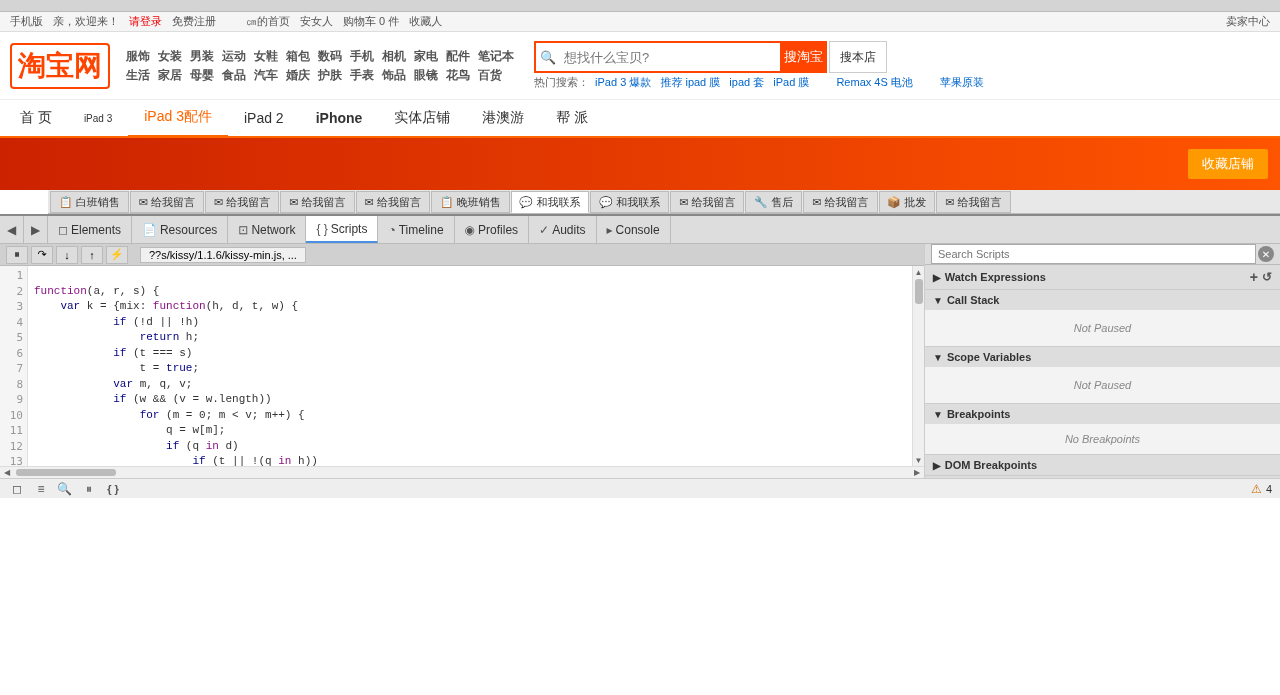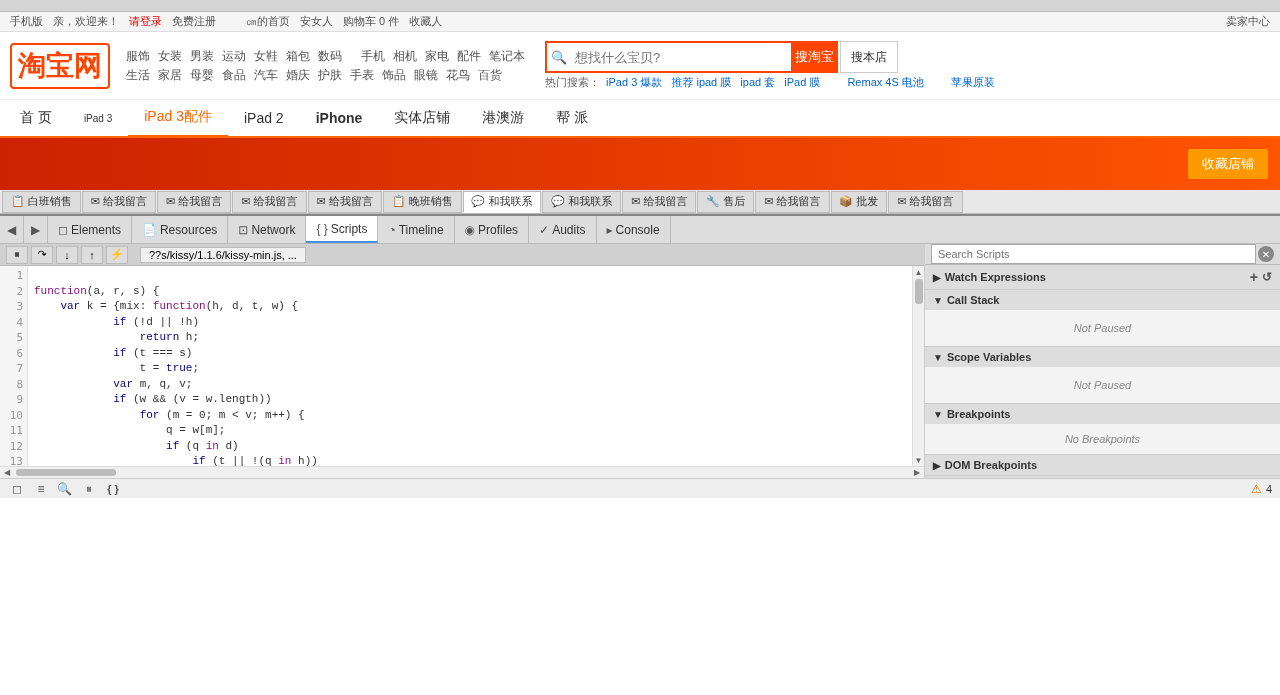--- a/index.html
+++ b/index.html
@@ -19,30 +19,30 @@
   <span style="cursor:pointer; color:#555;">安女人</span>
   <span style="cursor:pointer; color:#555;">购物车 0 件</span>
   <span style="cursor:pointer; color:#555;">收藏人</span>
   <span style="cursor:pointer; color:#555; margin-left:auto;">卖家中心</span>
 </div>
 
 <div style="background:#fff; height:68px; display:flex; align-items:center; padding:0 10px; border-bottom:1px solid #eee;">
   <div style="font-size:28px; font-weight:bold; color:#ff4400; border:2px solid #ff4400; padding:2px 6px; border-radius:4px; margin-right:16px; cursor:pointer;">
     <span>淘宝网</span>
   </div>
-  <div style="display:flex; flex-direction:column; gap:2px; margin-right:10px;">
+  <div style="display:flex; flex-direction:column; gap:2px; margin-right:10px;font-weight:bold;">
     <div style="display:flex; gap:8px; font-size:12px; color:#555;">
       <span style="cursor:pointer;">服饰</span>
       <span style="cursor:pointer;">女装</span>
       <span style="cursor:pointer;">男装</span>
       <span style="cursor:pointer;">运动</span>
       <span style="cursor:pointer;">女鞋</span>
       <span style="cursor:pointer;">箱包</span>
       <span style="cursor:pointer;">数码</span>
-      <span style="cursor:pointer;margin-left:11px;">手机</span>
+      <span style="cursor:pointer;">手机</span>
       <span style="cursor:pointer;">相机</span>
       <span style="cursor:pointer;">家电</span>
       <span style="cursor:pointer;">配件</span>
       <span style="cursor:pointer;">笔记本</span>
     </div>
     <div style="display:flex; gap:8px; font-size:12px; color:#555;">
       <span style="cursor:pointer;">生活</span>
       <span style="cursor:pointer;">家居</span>
       <span style="cursor:pointer;">母婴</span>
       <span style="cursor:pointer;">食品</span>
@@ -83,21 +83,21 @@
   <div style="padding:0 16px; height:38px; display:flex; align-items:center; font-size:14px; color:#333; cursor:pointer; font-weight:bold;">iPhone</div>
   <div style="padding:0 16px; height:38px; display:flex; align-items:center; font-size:14px; color:#333; cursor:pointer;">实体店铺</div>
   <div style="padding:0 16px; height:38px; display:flex; align-items:center; font-size:14px; color:#333; cursor:pointer;">港澳游</div>
   <div style="padding:0 16px; height:52px; display:flex; align-items:center; font-size:14px; color:#333; cursor:pointer;">帮 派</div>
 </div>
 
 <div style="background:linear-gradient(to right, #cc2200, #ff5500); height:52px; display:flex; align-items:center; padding:0 16px; position:relative;">
   <button style="position:absolute; right:12px; background:#ff9900; color:#fff; border:none; padding:6px 14px; font-size:13px; cursor:pointer; border-radius:2px;">收藏店铺</button>
 </div>
 
-<div style="background:#e8e8e8; height:24px; display:flex; align-items:center; border-bottom:1px solid #bbb; padding:0 2px; overflow:hidden;">
+<div style="background:#e8e8e8; height:24px; display:flex; align-items:flex-end; border-bottom:1px solid #bbb; padding:0 2px; overflow:hidden;margin-left:48px;">
   <div style="padding:0 8px; height:22px; display:flex; align-items:center; font-size:11px; color:#333; background:#ddd; border:1px solid #bbb; margin-right:1px; cursor:pointer;">📋 白班销售</div>
   <div style="padding:0 8px; height:22px; display:flex; align-items:center; font-size:11px; color:#333; background:#ddd; border:1px solid #bbb; margin-right:1px; cursor:pointer;">✉ 给我留言</div>
   <div style="padding:0 8px; height:22px; display:flex; align-items:center; font-size:11px; color:#333; background:#ddd; border:1px solid #bbb; margin-right:1px; cursor:pointer;">✉ 给我留言</div>
   <div style="padding:0 8px; height:22px; display:flex; align-items:center; font-size:11px; color:#333; background:#ddd; border:1px solid #bbb; margin-right:1px; cursor:pointer;">✉ 给我留言</div>
   <div style="padding:0 8px; height:22px; display:flex; align-items:center; font-size:11px; color:#333; background:#ddd; border:1px solid #bbb; margin-right:1px; cursor:pointer;">✉ 给我留言</div>
   <div style="padding:0 8px; height:22px; display:flex; align-items:center; font-size:11px; color:#333; background:#ddd; border:1px solid #bbb; margin-right:1px; cursor:pointer;">📋 晚班销售</div>
   <div style="padding:0 8px; height:22px; display:flex; align-items:center; font-size:11px; color:#333; background:#fff; border:1px solid #bbb; border-bottom-color:#fff; margin-right:1px; cursor:pointer;">💬 和我联系</div>
   <div style="padding:0 8px; height:22px; display:flex; align-items:center; font-size:11px; color:#333; background:#ddd; border:1px solid #bbb; margin-right:1px; cursor:pointer;">💬 和我联系</div>
   <div style="padding:0 8px; height:22px; display:flex; align-items:center; font-size:11px; color:#333; background:#ddd; border:1px solid #bbb; margin-right:1px; cursor:pointer;">✉ 给我留言</div>
   <div style="padding:0 8px; height:22px; display:flex; align-items:center; font-size:11px; color:#333; background:#ddd; border:1px solid #bbb; margin-right:1px; cursor:pointer;">🔧 售后</div>

